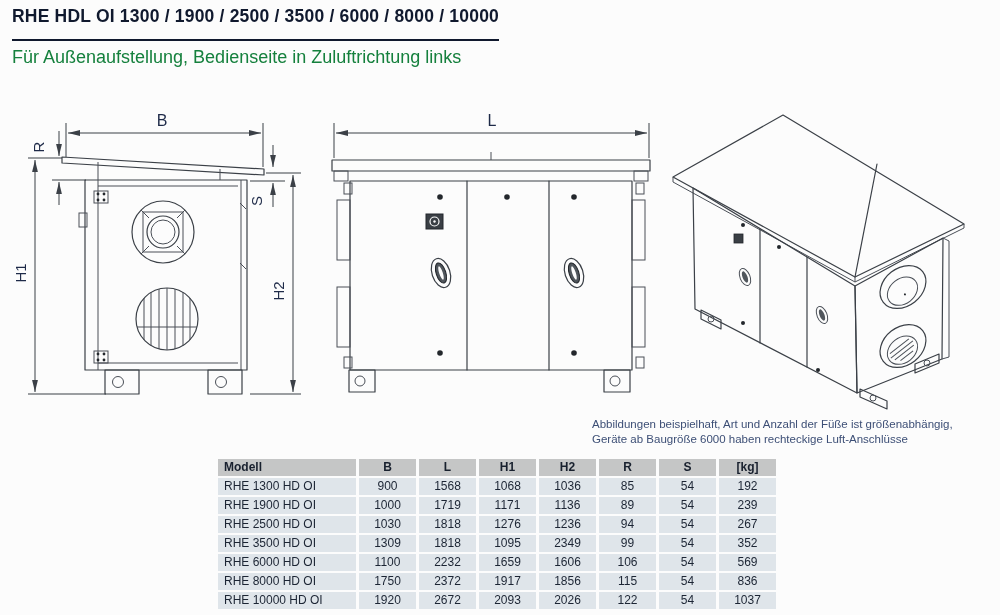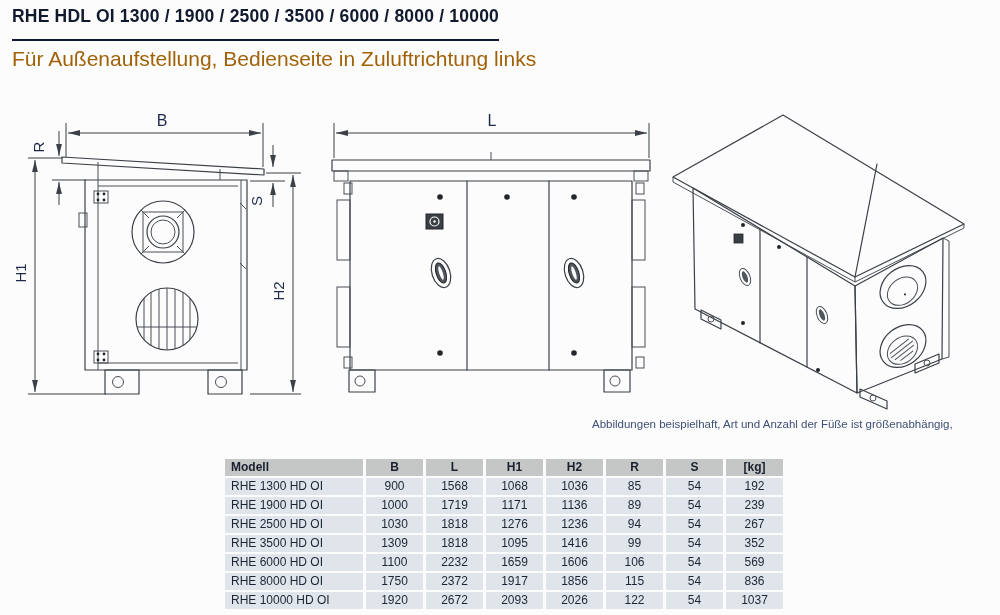--- a/index.html
+++ b/index.html
@@ -9,42 +9,42 @@
     font-family:"Liberation Sans", sans-serif;
   }
   
   .hdr{position:absolute; left:12px; top:6px;}
   .title{
     display:inline-block; font-size:17.5px; font-weight:bold;
     color:#10192e; letter-spacing:.2px;
     border-bottom:2px solid #10192e; padding-bottom:12px; margin:0;
   }
   .subtitle{
-    margin:6px 0 0 0; font-size:21px; color:#a16207; font-weight:400;
+    margin:6px 0 0 0; font-size:18px; color:#15803d; font-weight:400;
   }
   
   svg{position:absolute; overflow:visible;}
   #svg-front{left:10px; top:95px;}
   #svg-side{left:312px; top:95px;}
   #svg-iso{left:655px; top:90px;}
   .geo{stroke:#3b4047; stroke-width:1.2; fill:none; stroke-linejoin:round; stroke-linecap:round;}
   .geo-thin{stroke:#4a4f57; stroke-width:1; fill:none;}
   .geo-fill{fill:#fcfcfc; stroke:#3b4047; stroke-width:1.2; stroke-linejoin:round;}
   .dim{stroke:#3b4047; stroke-width:1; fill:none;}
   .dot{fill:#23272c; stroke:none;}
   .dim-label{fill:#1e2a48; font-size:15px; font-family:"Liberation Sans",sans-serif;}
   .dim-label-big{fill:#1e2a48; font-size:16px; font-family:"Liberation Sans",sans-serif;}
   
   .note{
     position:absolute; left:592px; top:417px; width:402px;
     font-size:11.5px; line-height:14.5px; color:#3d4f76;
   }
   
   .spec-table{
-    position:absolute; left:225px; top:459px;
+    position:absolute; left:218px; top:459px;
     display:grid;
     grid-template-columns:138px repeat(7,57px);
     column-gap:3px; row-gap:2px;
   }
   .cell{
     background:#dfe5ea; height:17px; line-height:17px;
     font-size:12px; color:#1c2534; text-align:center;
     white-space:nowrap; overflow:hidden;
   }
   .cell.head{background:#c5c6c6; font-weight:bold; color:#18202e;}
@@ -286,20 +286,21 @@
       <circle class="geo-thin" cx="56" cy="229" r="3"></circle>
       <polygon class="geo" points="205,299 232,311 232,319 205,307"></polygon>
       <circle class="geo-thin" cx="218" cy="308" r="3"></circle>
       <polygon class="geo" points="260,274 284,264 284,273 260,283"></polygon>
       <circle class="geo-thin" cx="272" cy="273" r="3"></circle>
     </g>
   </svg>
 
   <div class="note">
     <div>Abbildungen beispielhaft, Art und Anzahl der Füße ist größenabhängig,</div>
+    <div>Geräte ab Baugröße 6000 haben rechteckige Luft-Anschlüsse</div>
   </div>
 
   <div class="spec-table" id="spec-table">
       <div class="cell head model">Modell</div>
       <div class="cell head">B</div>
       <div class="cell head">L</div>
       <div class="cell head">H1</div>
       <div class="cell head">H2</div>
       <div class="cell head">R</div>
       <div class="cell head">S</div>
@@ -325,21 +326,21 @@
       <div class="cell">1818</div>
       <div class="cell">1276</div>
       <div class="cell">1236</div>
       <div class="cell">94</div>
       <div class="cell">54</div>
       <div class="cell">267</div>
       <div class="cell model">RHE 3500 HD OI</div>
       <div class="cell">1309</div>
       <div class="cell">1818</div>
       <div class="cell">1095</div>
-      <div class="cell">1416</div>
+      <div class="cell">2349</div>
       <div class="cell">99</div>
       <div class="cell">54</div>
       <div class="cell">352</div>
       <div class="cell model">RHE 6000 HD OI</div>
       <div class="cell">1100</div>
       <div class="cell">2232</div>
       <div class="cell">1659</div>
       <div class="cell">1606</div>
       <div class="cell">106</div>
       <div class="cell">54</div>

